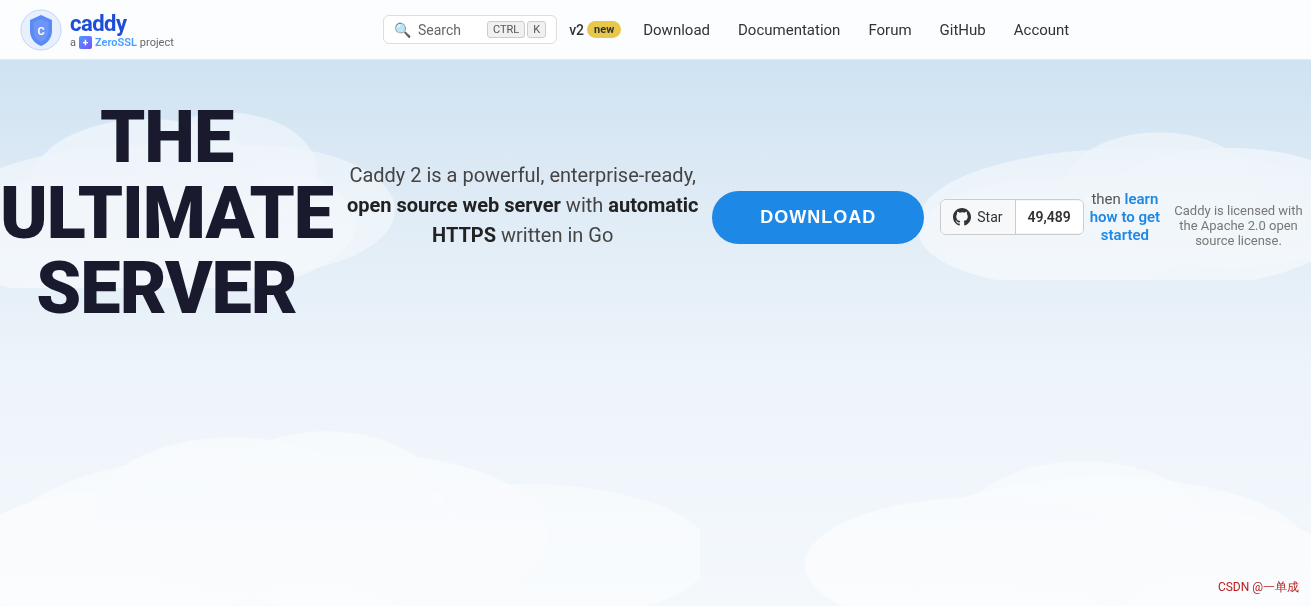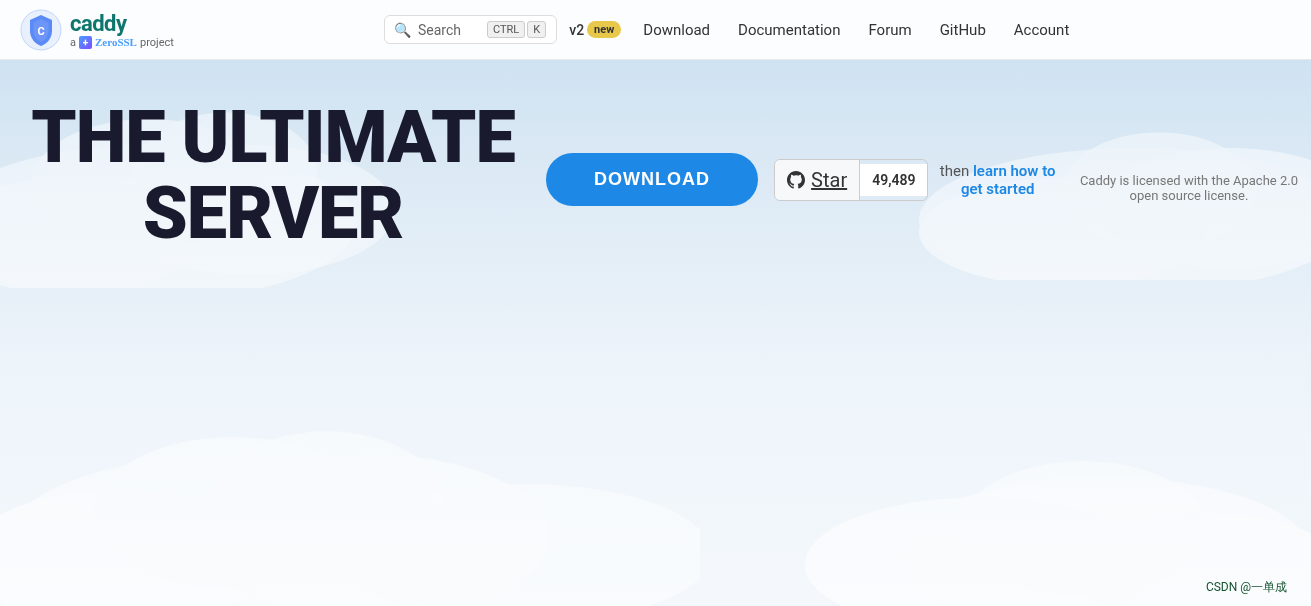--- a/index.html
+++ b/index.html
@@ -54,21 +54,21 @@
     }
 
     .logo-text-wrap {
       display: flex;
       flex-direction: column;
     }
 
     .logo-caddy {
       font-size: 22px;
       font-weight: 700;
-      color: #0f766e;
+      color: #1d4ed8;
       letter-spacing: -0.5px;
     }
 
     .logo-sub {
       font-size: 11px;
       color: #666;
       display: flex;
       align-items: center;
       gap: 3px;
     }
@@ -88,21 +88,20 @@
       font-size: 10px;
       font-weight: bold;
       position: absolute;
       top: 50%; left: 50%;
       transform: translate(-50%, -50%);
     }
 
     .zerossl-text {
       color: #4a9eff;
       font-weight: 600;
-      font-family: Liberation Serif, serif;
     }
 
     .nav-center {
       display: flex;
       align-items: center;
       gap: 4px;
       margin-left: auto;
       margin-right: auto;
     }
 
@@ -256,23 +255,22 @@
     }
 
     .star-btn {
       display: flex;
       align-items: center;
       gap: 6px;
       padding: 8px 12px;
       background: #f6f8fa;
       border-right: 1px solid #ccc;
       cursor: pointer;
-      font-size: 20px;
+      font-size: 14px;
       color: #333;
-      text-decoration: underline;
     }
 
     .github-octocat {
       width: 18px;
       height: 18px;
     }
 
     .star-count {
       padding: 8px 12px;
       background: white;
@@ -382,20 +380,23 @@
     <a class="nav-link" href="#">Forum</a>
     <a class="nav-link" href="#">GitHub</a>
     <a class="nav-link" href="#">Account</a>
   </div>
 
 </nav>
 
 <div class="hero">
   <h1 class="hero-title">THE ULTIMATE SERVER</h1>
 
+  <p class="hero-subtitle">
+    Caddy 2 is a powerful, enterprise-ready, <strong>open source web server</strong> with <strong>automatic HTTPS</strong> written in Go
+  </p>
 
   <div class="hero-actions">
     <button class="btn-download">DOWNLOAD</button>
 
     <div class="github-star">
       <div class="star-btn">
         <svg class="github-octocat" viewBox="0 0 20 20" xmlns="http://www.w3.org/2000/svg">
           <path fill="#333" d="M10 0C4.477 0 0 4.477 0 10c0 4.418 2.865 8.166 6.839 9.489.5.092.682-.217.682-.482 0-.237-.009-.868-.013-1.703-2.782.604-3.369-1.341-3.369-1.341-.454-1.155-1.11-1.463-1.11-1.463-.908-.62.069-.608.069-.608 1.003.07 1.531 1.03 1.531 1.03.892 1.529 2.341 1.087 2.91.831.092-.647.349-1.086.635-1.337-2.22-.253-4.555-1.11-4.555-4.943 0-1.091.39-1.984 1.03-2.682-.103-.253-.447-1.27.098-2.646 0 0 .84-.269 2.75 1.026A9.578 9.578 0 0110 4.836c.85.004 1.705.115 2.504.337 1.909-1.295 2.747-1.026 2.747-1.026.547 1.376.203 2.394.1 2.646.64.698 1.028 1.591 1.028 2.682 0 3.841-2.337 4.687-4.565 4.935.359.309.678.919.678 1.852 0 1.336-.012 2.415-.012 2.743 0 .267.18.578.688.48C17.137 18.163 20 14.418 20 10 20 4.477 15.523 0 10 0z"></path>
         </svg>
         <span>Star</span>
@@ -405,13 +406,13 @@
   </div>
 
   <p class="hero-learn">
     <span>then</span>
     <a href="#">learn how to get started</a>
   </p>
 
   <p class="hero-license">Caddy is licensed with the Apache 2.0 open source license.</p>
 </div>
 
-<div style="position:fixed;bottom:10px;right:24px;font-size:12px;color:#14532d;z-index:100;">CSDN @一单成</div>
+<div style="position:fixed;bottom:10px;right:12px;font-size:12px;color:#b91c1c;z-index:100;">CSDN @一单成</div>
 
 </body></html>

